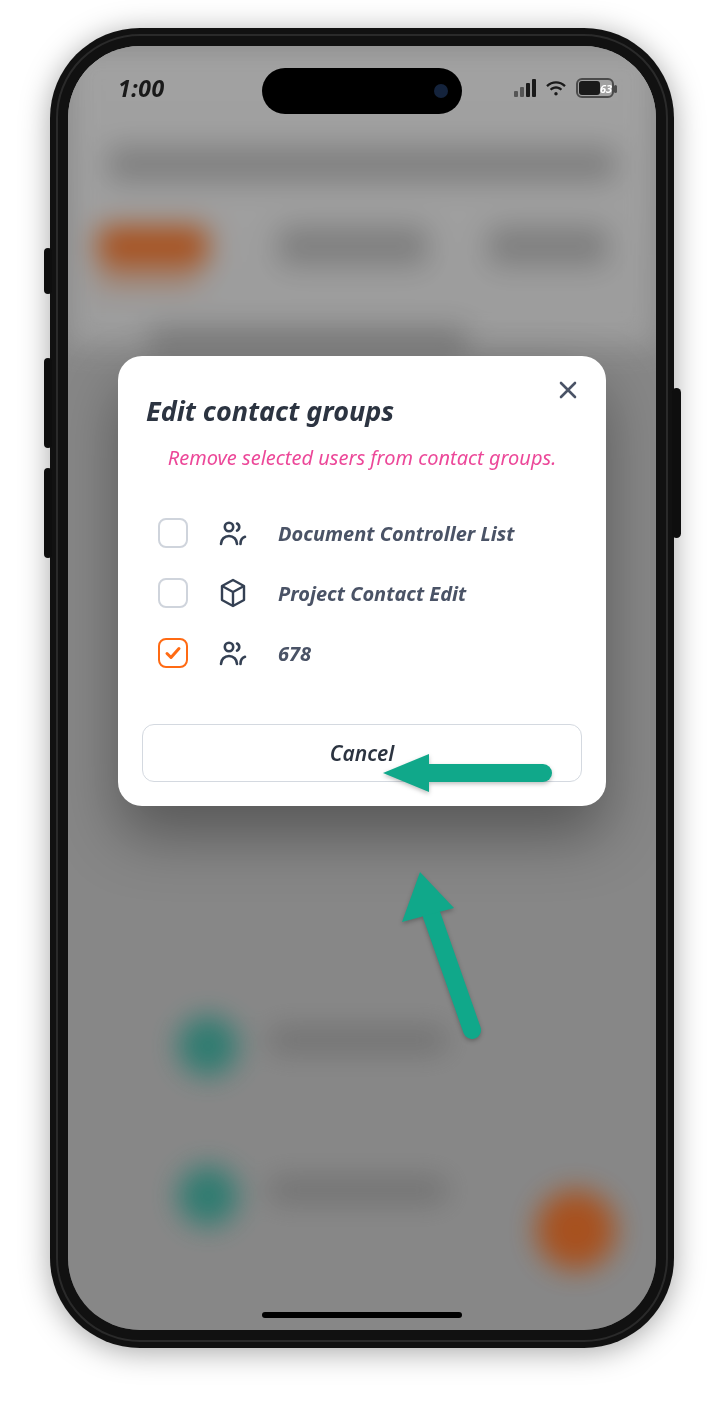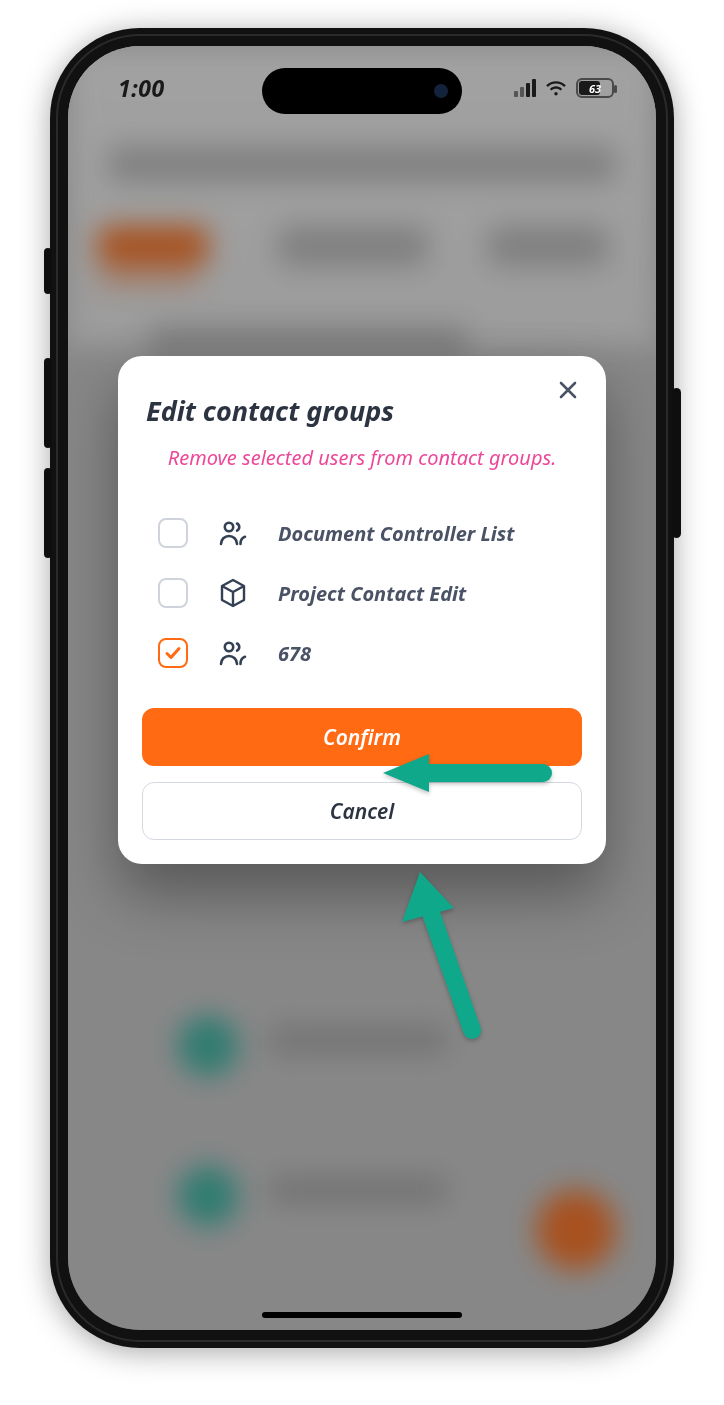--- a/index.html
+++ b/index.html
@@ -66,21 +66,21 @@
   }
   .status-time { font-size: 23px; letter-spacing:0.5px; }
   .status-icons { display:flex; align-items:center; gap:8px; }
   .cell-bars { display:flex; align-items:flex-end; gap:2px; height:18px; }
   .cell-bars span { width:4px; background:#1a1a1a; border-radius:1px; }
   .cell-bars span:nth-child(1){height:6px; background:#555;}
   .cell-bars span:nth-child(2){height:10px; background:#555;}
   .cell-bars span:nth-child(3){height:14px;}
   .cell-bars span:nth-child(4){height:18px;}
   .wifi-icon svg, .battery svg { display:block; }
-  .battery { position:relative; width:38px; height:20px; border:2px solid #4a4a4a; border-radius:6px; display:flex; align-items:center; justify-content:center; }
+  .battery { position:relative; width:38px; height:20px; border:2px solid #4a4a4a; border-radius:6px; display:flex; align-items:center; justify-content:flex-end; }
   .battery::after{ content:""; position:absolute; right:-5px; top:5px; width:3px; height:8px; background:#4a4a4a; border-radius:2px;}
   .battery .fill{ position:absolute; left:1px; top:1px; bottom:1px; width:63%; background:#1a1a1a; border-radius:3px;}
   .battery .txt{ position:relative; font-size:11px; font-weight:700; color:#fff; }
 
   .dynamic-island {
     position:absolute; top:22px; left:50%; transform:translateX(-50%);
     width:200px; height:46px; background:#000; border-radius:30px; z-index:50;
   }
   .dynamic-island::after{
     content:""; position:absolute; right:14px; top:50%; transform:translateY(-50%);
@@ -235,21 +235,20 @@
                   <path d="M19 4.5a4 4 0 0 1 0 7.2"></path>
                   <path d="M22.5 25c0-3.8 2-6.4 4.5-7.2"></path>
                 </g>
               </svg>
           </div>
           <div class="grp-label">678</div>
         </div>
 
       </div>
 
-      <div class="btn btn-primary">Confirm</div>
       <div class="btn btn-secondary">Cancel</div>
     </div>
 
     <div class="arrow" style="left:315px; top:702px;">
       <svg width="170" height="50" viewBox="0 0 170 50">
         <line x1="40" y1="25" x2="160" y2="25" stroke="#10a88a" stroke-width="18" stroke-linecap="round"></line>
         <polygon points="0,25 46,6 46,44" fill="#10a88a"></polygon>
       </svg>
     </div>
     <div class="arrow" style="left:334px; top:826px;">

